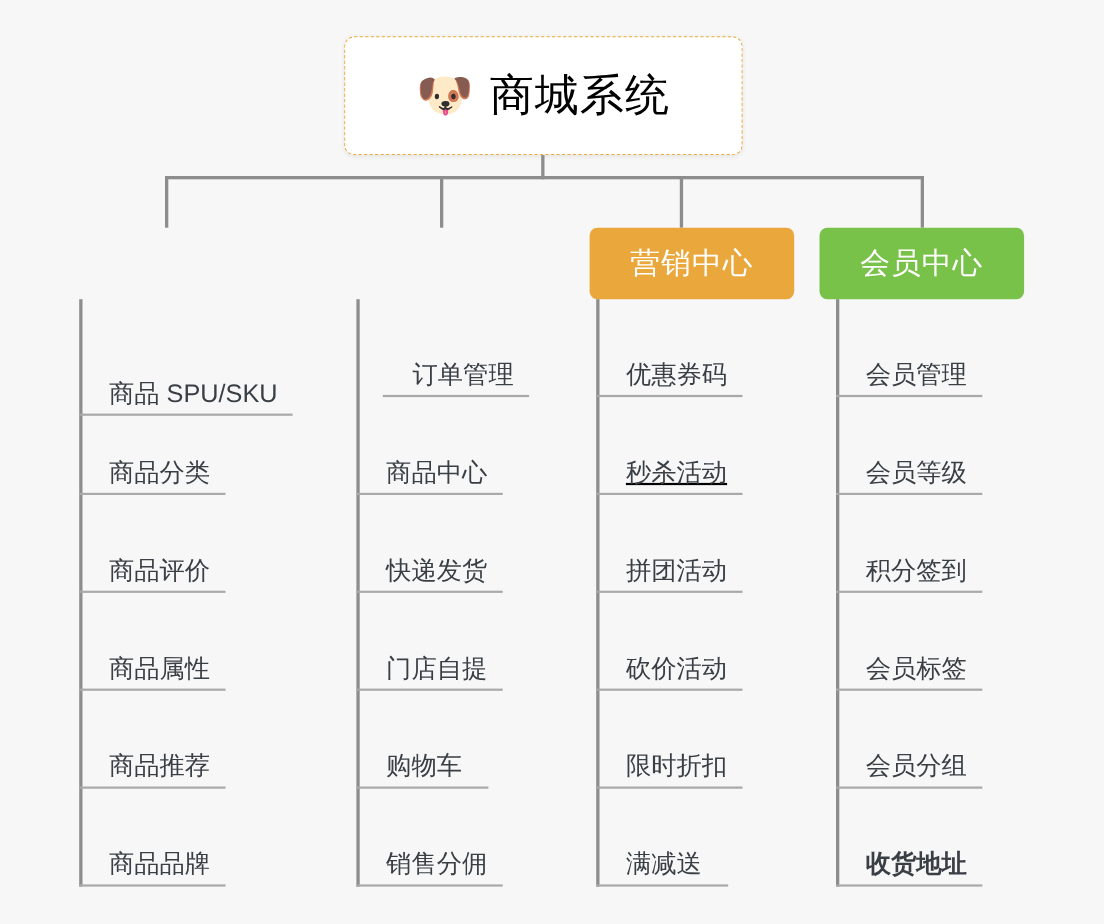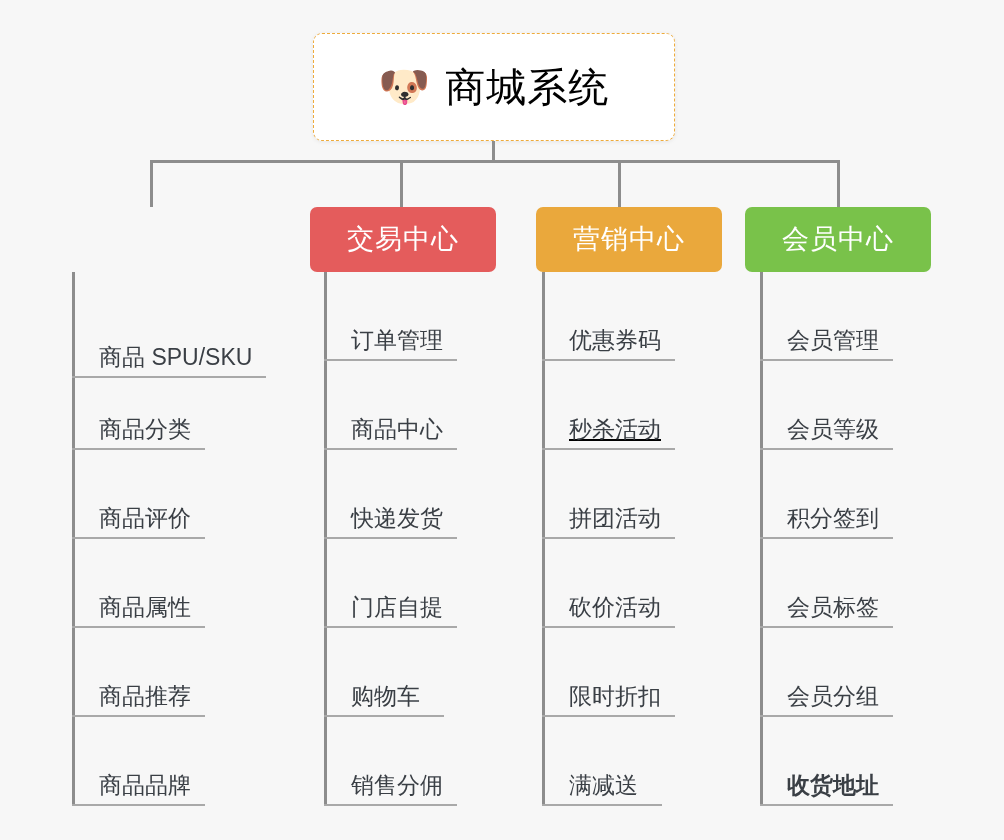--- a/index.html
+++ b/index.html
@@ -143,23 +143,20 @@
     </div>
   </div>
 
   <div class="conn conn-stem" style="background: rgb(141, 141, 141);"></div>
   <div class="conn conn-bus" style="background: rgb(141, 141, 141);"></div>
   <div class="conn conn-drop" style="left: 150px; background: rgb(141, 141, 141);"></div>
   <div class="conn conn-drop" style="left: 400px; background: rgb(141, 141, 141);"></div>
   <div class="conn conn-drop" style="left: 618px; background: rgb(141, 141, 141);"></div>
   <div class="conn conn-drop" style="left: 837px; background: rgb(141, 141, 141);"></div>
 
-  <div class="cat-box" style="left: 310px; background: rgb(228, 92, 92);">
-    <span class="cat-label">交易中心</span>
-  </div>
   <div class="cat-box" style="left: 536px; background: rgb(234, 168, 60);">
     <span class="cat-label">营销中心</span>
   </div>
   <div class="cat-box" style="left: 745px; background: rgb(121, 194, 74);">
     <span class="cat-label">会员中心</span>
   </div>
 
   <div class="leaf-col" style="left:72px;">
     <div class="leaf-spine" style="height: 534px;"></div>
   <div class="leaf-item" style="top: 17px;">
@@ -188,93 +185,93 @@
         </div>
       </div>
       <div class="leaf-item" style="top: 445px;">
         <div class="leaf-line">
           <span class="leaf-text">商品品牌</span>
         </div>
       </div>
     </div>
   <div class="leaf-col" style="left:324px;">
     <div class="leaf-spine" style="height: 534px;"></div>
+  <div class="leaf-item" style="top: 0px; padding-left: 24px;">
+        <div class="leaf-line">
+          <span class="leaf-text">订单管理</span>
+        </div>
+      </div>
+      <div class="leaf-item" style="top: 89px;">
+        <div class="leaf-line">
+          <span class="leaf-text">商品中心</span>
+        </div>
+      </div>
+      <div class="leaf-item" style="top: 178px;">
+        <div class="leaf-line">
+          <span class="leaf-text">快递发货</span>
+        </div>
+      </div>
+      <div class="leaf-item" style="top: 267px;">
+        <div class="leaf-line">
+          <span class="leaf-text">门店自提</span>
+        </div>
+      </div>
+      <div class="leaf-item" style="top: 356px;">
+        <div class="leaf-line">
+          <span class="leaf-text">购物车</span>
+        </div>
+      </div>
+      <div class="leaf-item" style="top: 445px;">
+        <div class="leaf-line">
+          <span class="leaf-text">销售分佣</span>
+        </div>
+      </div>
+    </div>
+  <div class="leaf-col" style="left:542px;">
+    <div class="leaf-spine" style="height: 534px;"></div>
   <div class="leaf-item" style="top: 0px;">
         <div class="leaf-line">
-          <span class="leaf-text">订单管理</span>
+          <span class="leaf-text">优惠券码</span>
+        </div>
+      </div>
+      <div class="leaf-item" style="top: 89px; text-decoration: underline;">
+        <div class="leaf-line">
+          <span class="leaf-text">秒杀活动</span>
+        </div>
+      </div>
+      <div class="leaf-item" style="top: 178px;">
+        <div class="leaf-line">
+          <span class="leaf-text">拼团活动</span>
+        </div>
+      </div>
+      <div class="leaf-item" style="top: 267px;">
+        <div class="leaf-line">
+          <span class="leaf-text">砍价活动</span>
+        </div>
+      </div>
+      <div class="leaf-item" style="top: 356px;">
+        <div class="leaf-line">
+          <span class="leaf-text">限时折扣</span>
+        </div>
+      </div>
+      <div class="leaf-item" style="top: 445px;">
+        <div class="leaf-line">
+          <span class="leaf-text">满减送</span>
+        </div>
+      </div>
+    </div>
+  <div class="leaf-col" style="left:760px;">
+    <div class="leaf-spine" style="height: 534px;"></div>
+  <div class="leaf-item" style="top: 0px;">
+        <div class="leaf-line">
+          <span class="leaf-text">会员管理</span>
         </div>
       </div>
       <div class="leaf-item" style="top: 89px;">
         <div class="leaf-line">
-          <span class="leaf-text">商品中心</span>
-        </div>
-      </div>
-      <div class="leaf-item" style="top: 178px;">
-        <div class="leaf-line">
-          <span class="leaf-text">快递发货</span>
-        </div>
-      </div>
-      <div class="leaf-item" style="top: 267px;">
-        <div class="leaf-line">
-          <span class="leaf-text">门店自提</span>
-        </div>
-      </div>
-      <div class="leaf-item" style="top: 356px;">
-        <div class="leaf-line">
-          <span class="leaf-text">购物车</span>
-        </div>
-      </div>
-      <div class="leaf-item" style="top: 445px;">
-        <div class="leaf-line">
-          <span class="leaf-text">销售分佣</span>
-        </div>
-      </div>
-    </div>
-  <div class="leaf-col" style="left:542px;">
-    <div class="leaf-spine" style="height: 534px;"></div>
-  <div class="leaf-item" style="top: 0px;">
-        <div class="leaf-line">
-          <span class="leaf-text">优惠券码</span>
-        </div>
-      </div>
-      <div class="leaf-item" style="top: 89px; text-decoration: underline;">
-        <div class="leaf-line">
-          <span class="leaf-text">秒杀活动</span>
-        </div>
-      </div>
-      <div class="leaf-item" style="top: 178px;">
-        <div class="leaf-line">
-          <span class="leaf-text">拼团活动</span>
-        </div>
-      </div>
-      <div class="leaf-item" style="top: 267px;">
-        <div class="leaf-line">
-          <span class="leaf-text">砍价活动</span>
-        </div>
-      </div>
-      <div class="leaf-item" style="top: 356px;">
-        <div class="leaf-line">
-          <span class="leaf-text">限时折扣</span>
-        </div>
-      </div>
-      <div class="leaf-item" style="top: 445px;">
-        <div class="leaf-line">
-          <span class="leaf-text">满减送</span>
-        </div>
-      </div>
-    </div>
-  <div class="leaf-col" style="left:760px;">
-    <div class="leaf-spine" style="height: 534px;"></div>
-  <div class="leaf-item" style="top: 0px;">
-        <div class="leaf-line">
-          <span class="leaf-text">会员管理</span>
-        </div>
-      </div>
-      <div class="leaf-item" style="top: 89px;">
-        <div class="leaf-line">
           <span class="leaf-text">会员等级</span>
         </div>
       </div>
       <div class="leaf-item" style="top: 178px;">
         <div class="leaf-line">
           <span class="leaf-text">积分签到</span>
         </div>
       </div>
       <div class="leaf-item" style="top: 267px;">
         <div class="leaf-line">

